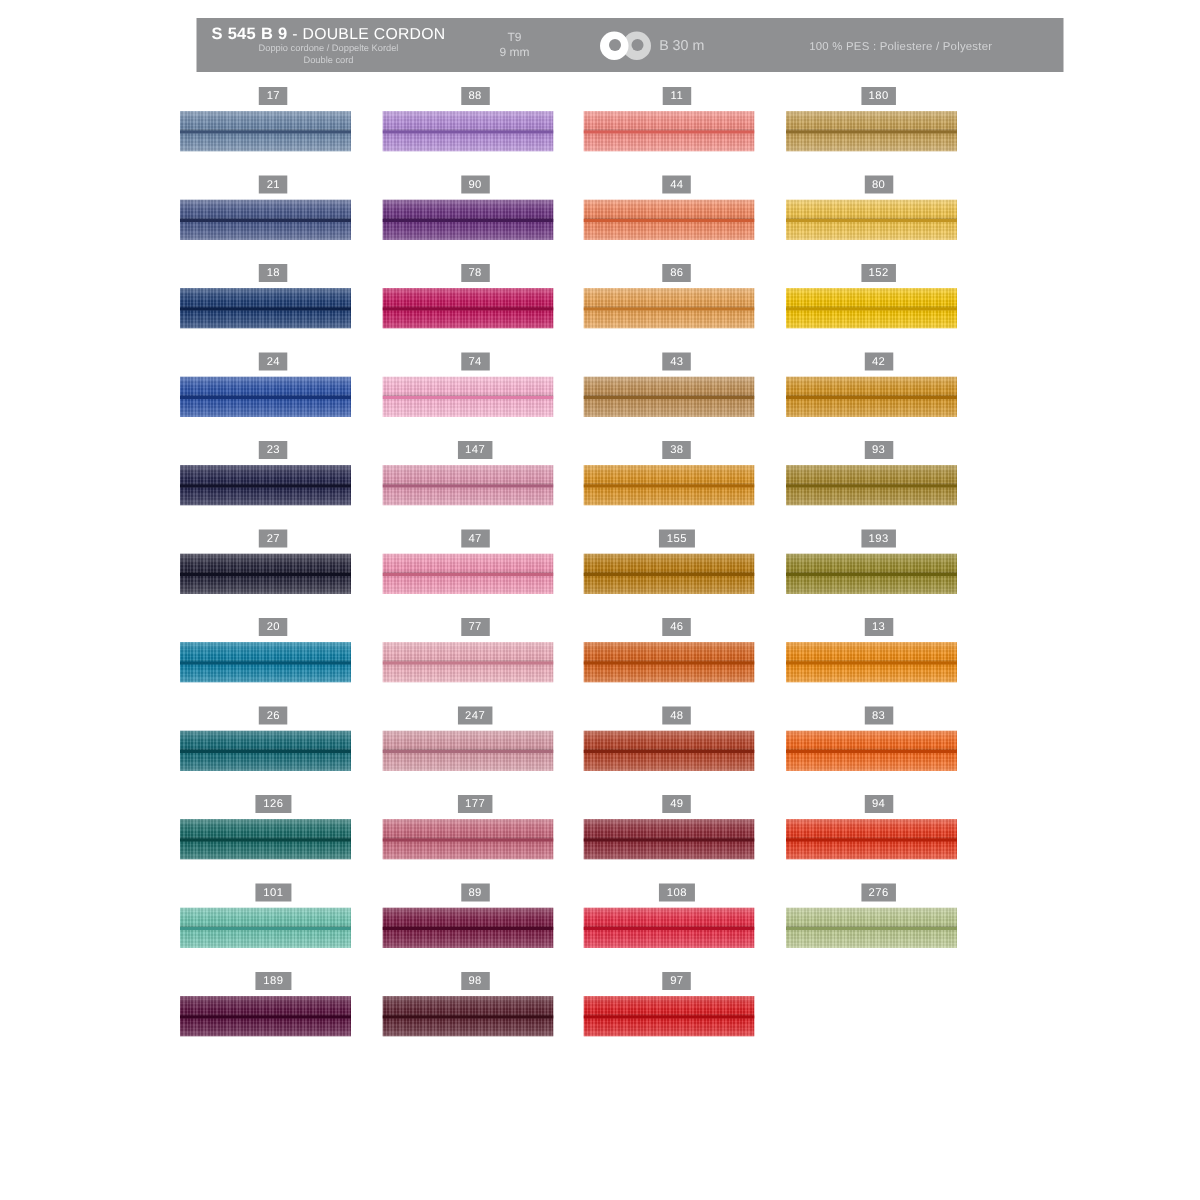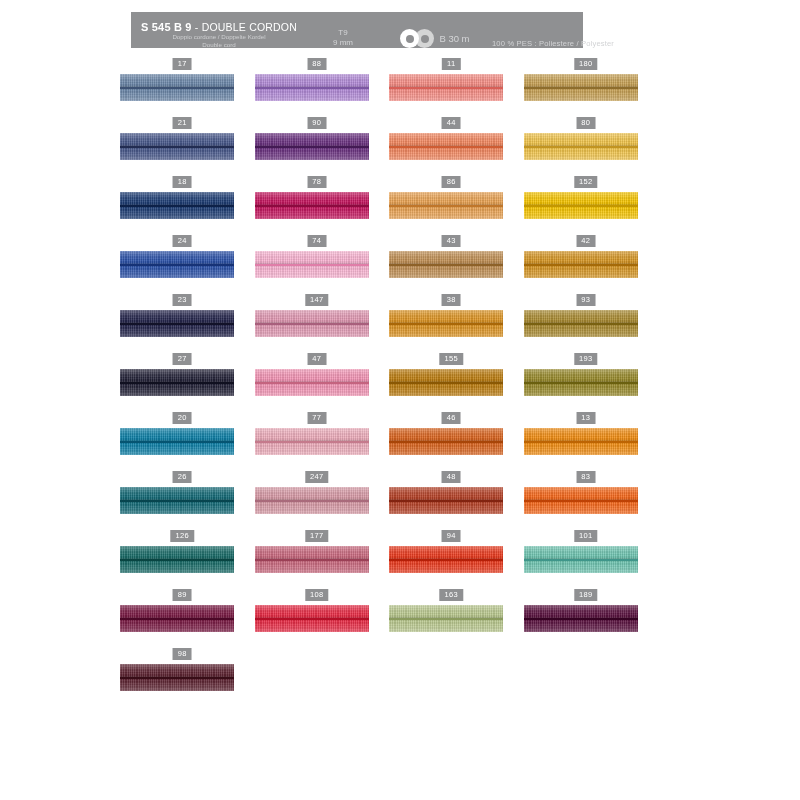--- a/index.html
+++ b/index.html
@@ -21,25 +21,25 @@
     width: 800px;
     height: 800px;
     background: #ffffff;
   }
 
   
   .header {
     position: absolute;
     left: 131px;
     top: 12px;
-    width: 452px;
+    width: 578px;
     height: 36px;
     background: #8f9092;
     display: flex;
-    align-items: flex-end;
+    align-items: center;
   }
   .hdr-seg {
     display: flex;
     flex-direction: column;
     justify-content: center;
     position: relative;
   }
   .hdr-divider {
     width: 1px;
     background: #b9babc;
@@ -677,20 +677,32 @@
           <div class="cord">
             <div class="body" style="background: rgb(201, 105, 126);"></div>
             <div class="tex"></div>
             <div class="shade"></div>
             <div class="seam2"></div>
             <div class="seam" style="background: rgb(155, 64, 86);"></div>
           </div>
         </div>
       </div>
       <div class="cell">
+        <div class="code-tag">49</div>
+        <div class="cord-wrap">
+          <div class="cord">
+            <div class="body" style="background: rgb(142, 43, 56);"></div>
+            <div class="tex"></div>
+            <div class="shade"></div>
+            <div class="seam2"></div>
+            <div class="seam" style="background: rgb(94, 18, 28);"></div>
+          </div>
+        </div>
+      </div>
+      <div class="cell">
         <div class="code-tag">94</div>
         <div class="cord-wrap">
           <div class="cord">
             <div class="body" style="background: rgb(233, 58, 30);"></div>
             <div class="tex"></div>
             <div class="shade"></div>
             <div class="seam2"></div>
             <div class="seam" style="background: rgb(181, 31, 8);"></div>
           </div>
         </div>
@@ -725,21 +737,21 @@
           <div class="cord">
             <div class="body" style="background: rgb(231, 43, 69);"></div>
             <div class="tex"></div>
             <div class="shade"></div>
             <div class="seam2"></div>
             <div class="seam" style="background: rgb(179, 15, 39);"></div>
           </div>
         </div>
       </div>
       <div class="cell">
-        <div class="code-tag">163</div>
+        <div class="code-tag">276</div>
         <div class="cord-wrap">
           <div class="cord">
             <div class="body" style="background: rgb(185, 200, 142);"></div>
             <div class="tex"></div>
             <div class="shade"></div>
             <div class="seam2"></div>
             <div class="seam" style="background: rgb(138, 155, 93);"></div>
           </div>
         </div>
       </div>
@@ -760,15 +772,27 @@
         <div class="cord-wrap">
           <div class="cord">
             <div class="body" style="background: rgb(94, 36, 50);"></div>
             <div class="tex"></div>
             <div class="shade"></div>
             <div class="seam2"></div>
             <div class="seam" style="background: rgb(56, 13, 23);"></div>
           </div>
         </div>
       </div>
+      <div class="cell">
+        <div class="code-tag">97</div>
+        <div class="cord-wrap">
+          <div class="cord">
+            <div class="body" style="background: rgb(224, 31, 36);"></div>
+            <div class="tex"></div>
+            <div class="shade"></div>
+            <div class="seam2"></div>
+            <div class="seam" style="background: rgb(171, 10, 16);"></div>
+          </div>
+        </div>
+      </div>
     </div>
 
 </div>
 
 </body></html>

